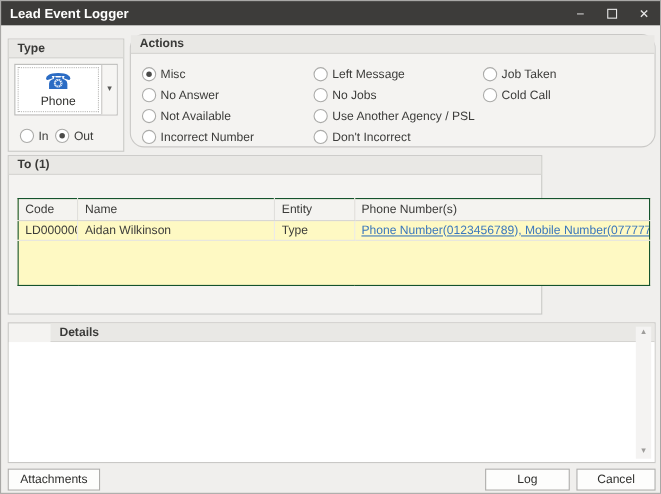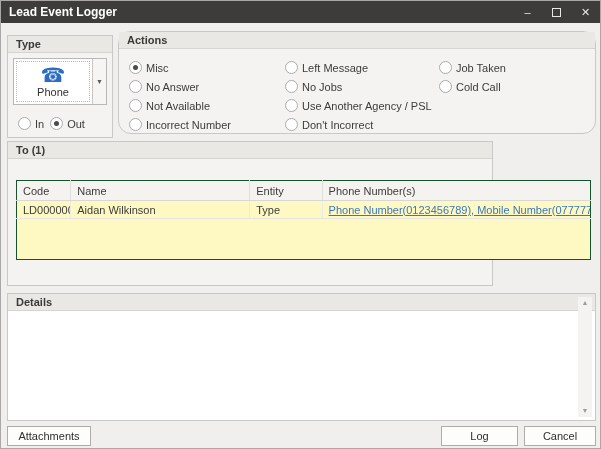--- a/index.html
+++ b/index.html
@@ -38,21 +38,21 @@
     background: #e9e8e5;
     border-bottom: 1px solid #d5d4d1;
     font-weight: bold;
     padding: 2px 0 0 8px;
     color: #3a3a38;
   }
 
   #type-group    { left: 6px;   top: 34px;  width: 106px; height: 103px; }
   #actions-group { left: 117px; top: 30px;  width: 478px; height: 103px; border-radius: 13px; }
   #to-group      { left: 6px;   top: 140px; width: 486px; height: 145px; }
-  #details-group { left: 6px;   top: 292px; width: 589px; height: 128px; }
+  #details-group { left: 6px;   top: 292px; width: 589px; height: 128px; padding-left: 38px; }
 
   
   .type-picker {
     position: absolute; left: 5px; top: 22px; width: 94px; height: 47px;
     border: 1px solid #b9b8b6; background: #ffffff; display: flex;
   }
   .type-main {
     flex: 1; display: flex; flex-direction: column; align-items: center; justify-content: center;
     outline: 1px dotted #b9b8b6; outline-offset: -3px; cursor: default;
   }

